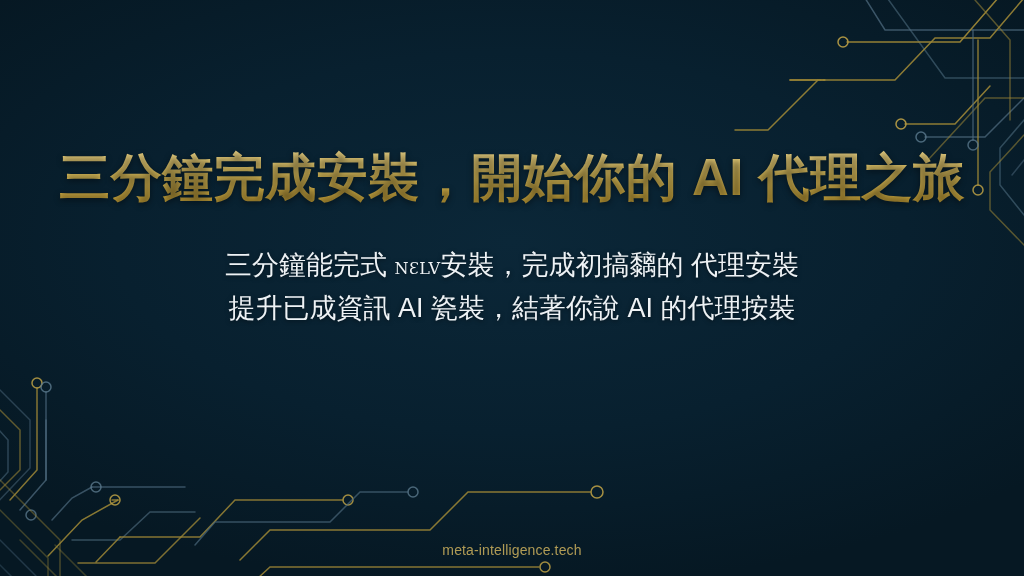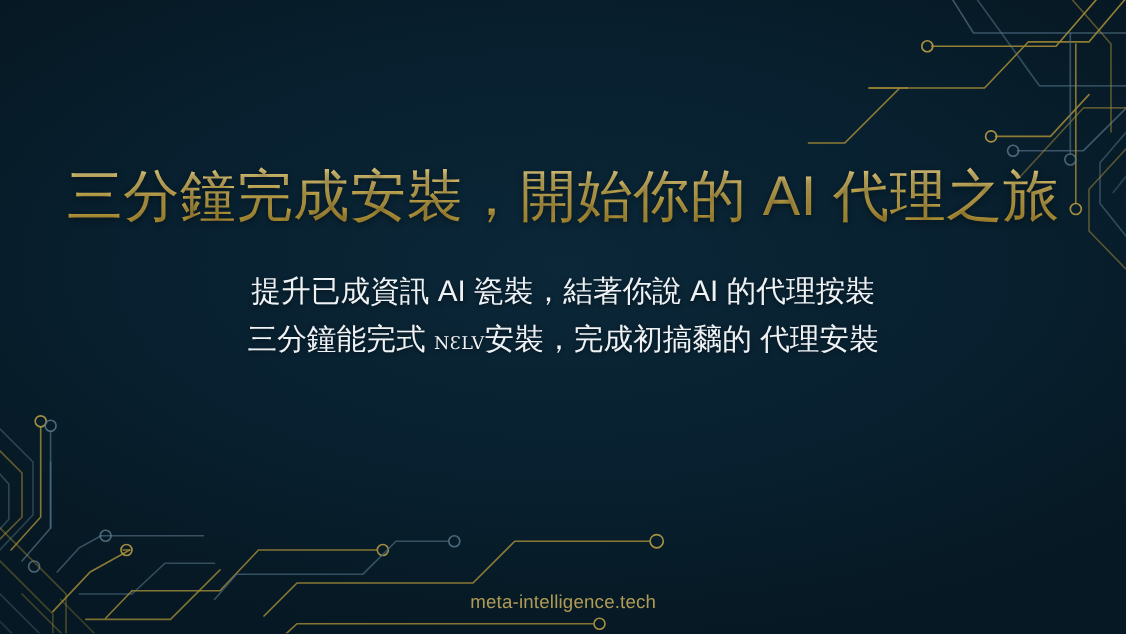--- a/index.html
+++ b/index.html
@@ -43,21 +43,21 @@
     height: 576px;
     display: flex;
     flex-direction: column;
     align-items: center;
     justify-content: flex-start;
   }
 
   .title {
     margin-top: 148px;
     font-size: 51px;
-    font-weight: 400;
+    font-weight: 700;
     letter-spacing: 0.01em;
     line-height: 1.18;
     text-align: center;
     color: #d9bd62;
     background: linear-gradient(180deg, #e8d288 0%, #d4b757 45%, #b9952f 100%);
     -webkit-background-clip: text;
     background-clip: text;
     -webkit-text-fill-color: transparent;
     text-shadow: 0 2px 6px rgba(0,0,0,0.45);
     white-space: nowrap;
@@ -80,21 +80,21 @@
     font-size: 23px;
     letter-spacing: 0.02em;
   }
 
   .footer {
     position: absolute;
     left: 0;
     right: 0;
     bottom: 18px;
     text-align: center;
-    font-size: 17px;
+    font-size: 14px;
     letter-spacing: 0.01em;
     color: #bfa659;
     opacity: 0.92;
   }
 </style>
 </head>
 <body>
 
 <div id="slide">
 
@@ -239,21 +239,21 @@
         <path d="M 55 545 L 115 605" stroke="#9c8636" opacity="0.35"></path>
       </g>
     </g>
   </svg>
 
   <div class="content">
 
     <div class="title">三分鐘完成安裝，開始你的 AI 代理之旅</div>
 
     <div class="subtitle">
+      <span class="sline"><span>三分鐘能完式 </span><span class="garbled">nɛlv</span><span>安裝，完成初搞黐的 代理安裝</span></span>
       <span class="sline">提升已成資訊 AI 瓷裝，結著你說 AI 的代理按裝</span>
-      <span class="sline"><span>三分鐘能完式 </span><span class="garbled">nɛlv</span><span>安裝，完成初搞黐的 代理安裝</span></span>
     </div>
 
   </div>
 
   <div class="footer">meta-intelligence.tech</div>
 
 </div>
 
 </body></html>

